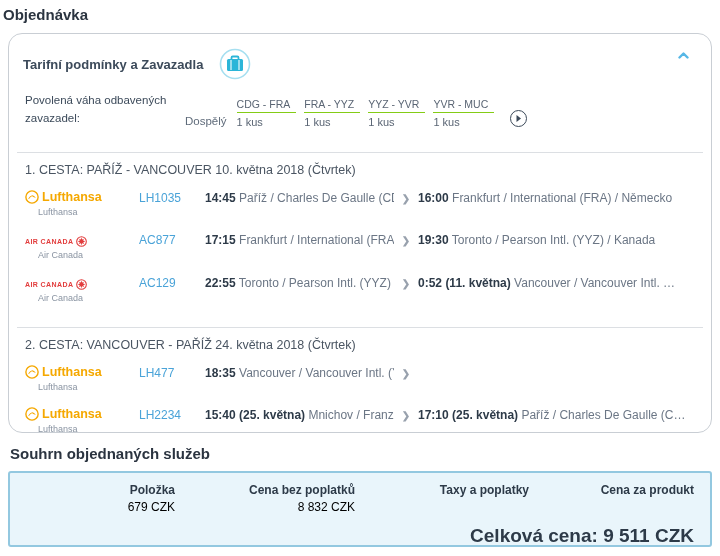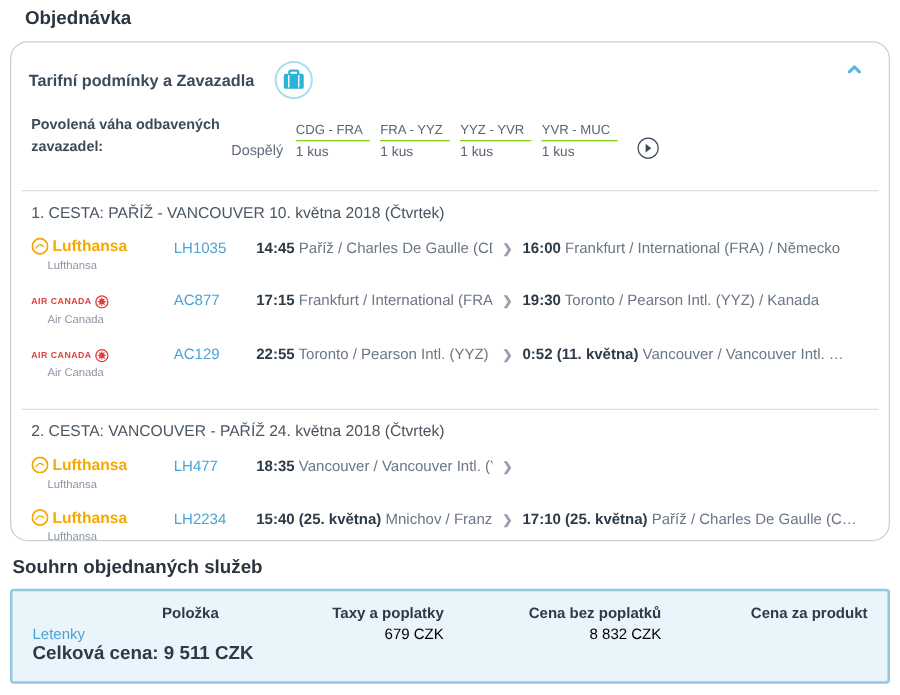--- a/index.html
+++ b/index.html
@@ -2,34 +2,34 @@
 <html><head>
 <meta charset="utf-8">
 <style>
   * { box-sizing: border-box; }
   html,body { margin:0; padding:0; background:#fff; }
   .page {
     width:720px; height:556px; position:relative; overflow:hidden;
     font-family:"Liberation Sans", sans-serif; color:#5f6b7a; background:#fff;
   }
   .page-title {
-    margin:0; padding:6px 0 0 20px; font-size:15px; font-weight:bold;
+    margin:0; padding:6px 0 0 3px; font-size:15px; font-weight:bold;
     color:#2b3440; height:33px;
   }
   
   .panel {
     margin:0 8px; height:400px; background:#fff;
     border:1px solid #c9ced4; border-radius:14px; overflow:hidden;
   }
   .panel-head { display:flex; align-items:center; padding:14px 14px 4px 14px; }
   .panel-title { font-size:13px; font-weight:bold; color:#3c4a5a; }
   .suitcase-wrap { margin-left:16px; width:32px; height:32px; display:flex; }
   .collapse-btn { margin-left:auto; margin-right:8px; cursor:pointer; display:flex; align-self:flex-start; padding-top:4px; }
   .baggage { display:flex; padding:8px 16px 0 16px; }
-  .bag-label { width:160px; font-weight:bold; font-size:11.5px; color:#3c4a5a; line-height:1.55; }
+  .bag-label { width:160px; font-weight:normal; font-size:11.5px; color:#3c4a5a; line-height:1.55; }
   .bag-table { display:flex; align-items:flex-end; }
   .bag-passenger { font-size:11.5px; color:#5f6b7a; margin:0 10px 1px 0; }
   .bag-col { margin-right:8px; }
   .bag-route {
     font-size:10.5px; color:#5a6574; white-space:nowrap;
     border-bottom:1px solid #84cc16; padding:0 6px 2px 0;
   }
   .bag-qty { font-size:11px; color:#5a6574; padding-top:3px; }
   .bag-next {
     margin:0 0 1px 8px; width:17px; height:17px; border-radius:50%;
@@ -56,21 +56,21 @@
   .summary-title { margin:12px 0 9px 10px; font-size:15px; font-weight:bold; color:#2b3440; }
   .summary-panel {
     margin:0 8px; height:76px; background:#e9f5fb;
     border:2px solid #93c8e0; border-radius:3px; padding:10px 16px 0 16px;
   }
   .sum-grid { display:grid; grid-template-columns:1fr 180px 174px 165px; }
   .sum-head { font-size:12px; font-weight:bold; color:#2d3a48; text-align:right; padding-bottom:3px; }
   .sum-head.first { text-align:right; }
   .sum-val { font-size:12px; color:#000000; text-align:right; }
   .sum-link { color:#4aa3d8; text-decoration:none; font-size:12px; text-align:left; }
-  .sum-total { text-align:left; font-size:15px; font-weight:bold; color:#2d3a48; }
+  .sum-total { text-align:right; font-size:19px; font-weight:bold; color:#2d3a48; margin-top:11px; }
   .sum-total .cur { font-weight:900; }
 </style>
 </head>
 <body>
 
 <div class="page">
 
   <h1 class="page-title">Objednávka</h1>
 
   <section class="panel">
@@ -254,25 +254,24 @@
         </div>
       </div>
     </div>
   </section>
 
   <h2 class="summary-title">Souhrn objednaných služeb</h2>
 
   <section class="summary-panel">
     <div class="sum-grid">
       <div class="sum-head first">Položka</div>
+      <div class="sum-head">Cena bez poplatků</div>
       <div class="sum-head">Taxy a poplatky</div>
-      <div class="sum-head">Cena bez poplatků</div>
       <div class="sum-head">Cena za produkt</div>
 
-      <a href="#" class="sum-link">Letenky</a>
       <div class="sum-val">679 CZK</div>
       <div class="sum-val">8 832 CZK</div>
     </div>
     <div class="sum-total">
       <span>Celková cena:</span>
       <span>9 511</span>
       <span class="cur">CZK</span>
     </div>
   </section>
 

